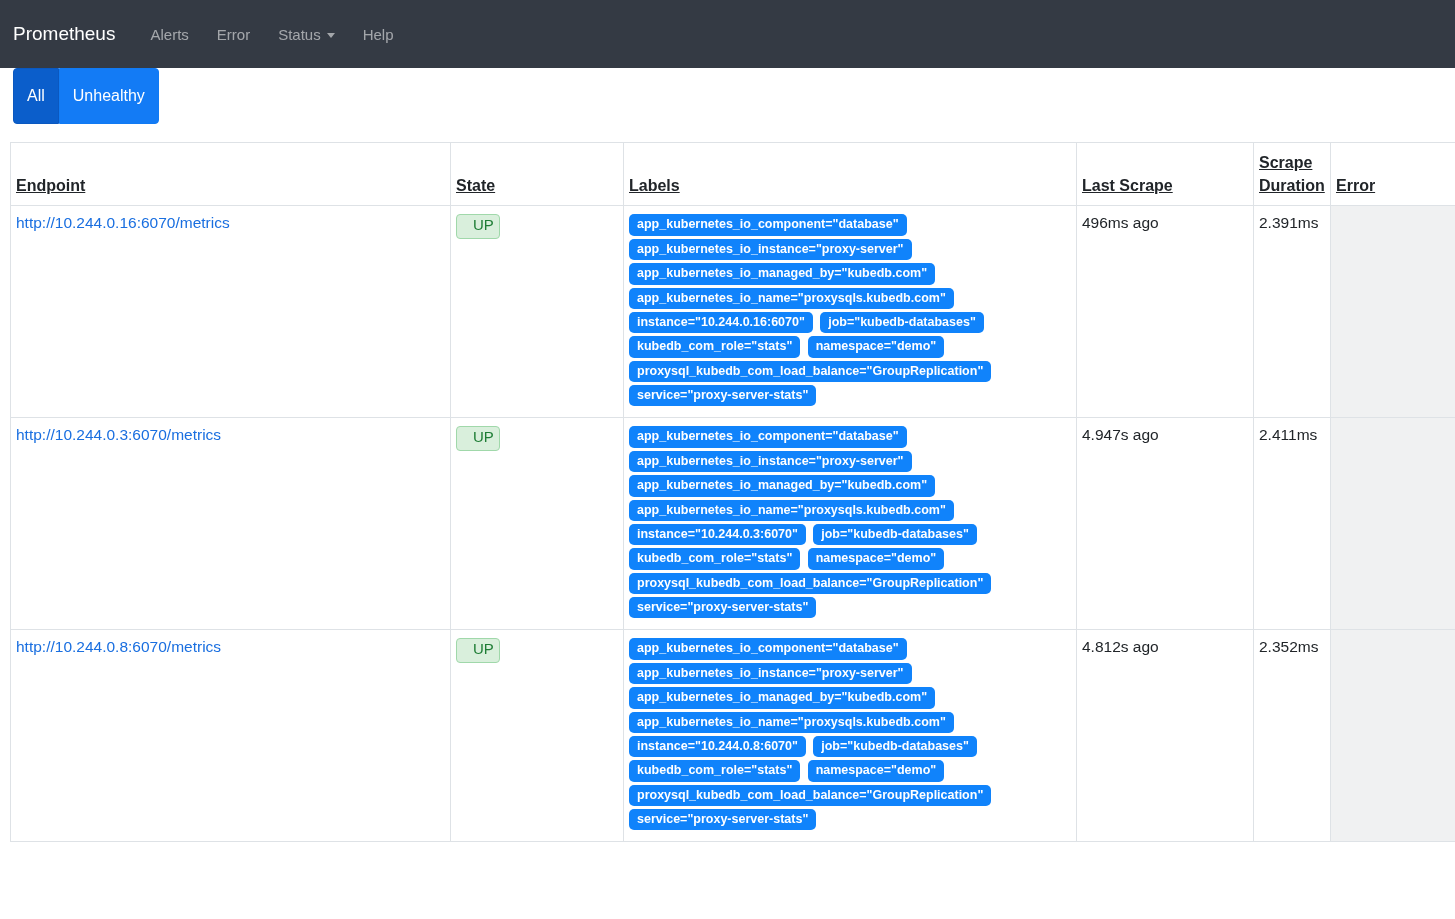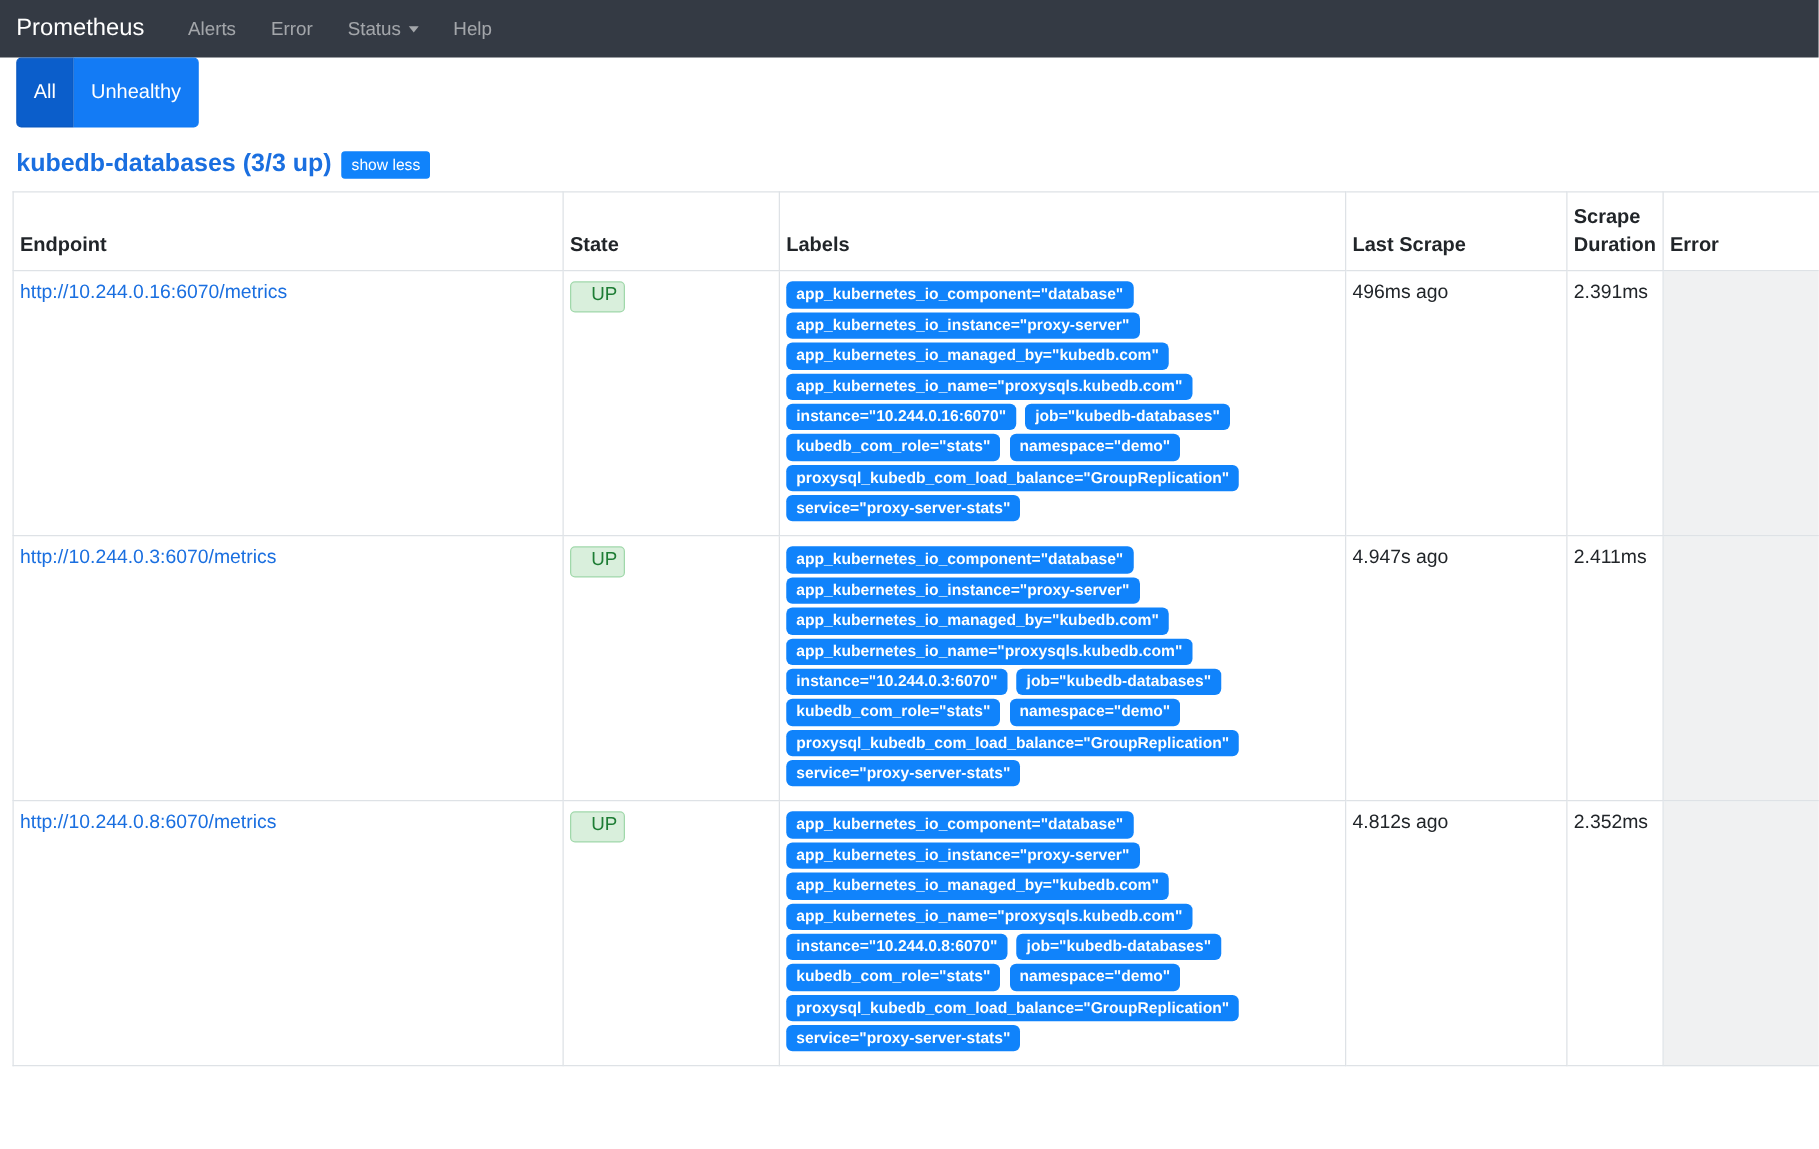--- a/index.html
+++ b/index.html
@@ -5,21 +5,21 @@
   * { box-sizing: border-box; margin: 0; padding: 0; }
   html, body { width: 1455px; height: 919px; overflow: hidden; }
   body {
     font-family: "Liberation Sans", "DejaVu Sans", sans-serif;
     background: #ffffff;
     color: #212529;
   }
 
   
   .navbar {
-    height: 46px;
+    height: 68px;
     background: #343a44;
     display: flex;
     align-items: center;
     padding: 0 13px;
   }
   .navbar-brand {
     color: #ffffff;
     font-size: 19px;
     margin-right: 26px;
     text-decoration: none;
@@ -107,20 +107,21 @@
     border: 1px solid #dee2e6;
     padding: 8px 5px;
     text-align: left;
     vertical-align: top;
   }
   .targets-table th {
     vertical-align: bottom;
     font-weight: 700;
     font-size: 16px;
     line-height: 1.45;
+    text-decoration: underline;
   }
   .endpoint-link {
     color: #1a6fe0;
     text-decoration: none;
     cursor: pointer;
   }
   .up-badge {
     display: inline-block;
     background: #d9efdc;
     color: #1e7d35;
@@ -158,24 +159,20 @@
   </ul>
 </nav>
 
 <div class="content">
 
   <div class="filter-group">
     <button class="btn btn-all">All</button>
     <button class="btn btn-unhealthy">Unhealthy</button>
   </div>
 
-  <div class="job-header">
-    <span class="job-title">kubedb-databases (3/3 up)</span>
-    <button class="btn-show-less">show less</button>
-  </div>
 
   <table class="targets-table">
     <colgroup>
       <col style="width:440px">
         <col style="width:173px">
         <col style="width:453px">
       <col style="width:177px">
         <col style="width:77px">
         <col style="width:130px">
     </colgroup>

